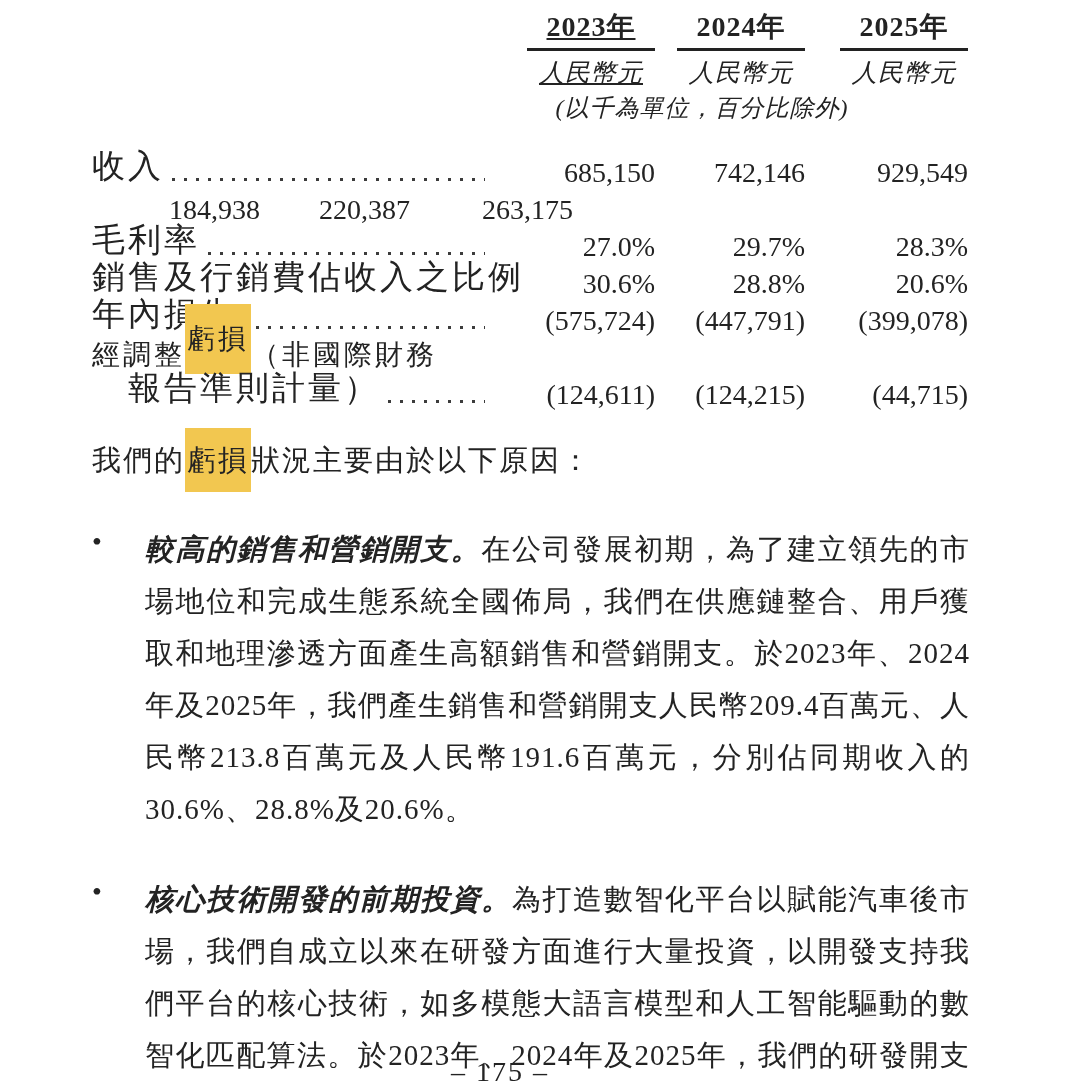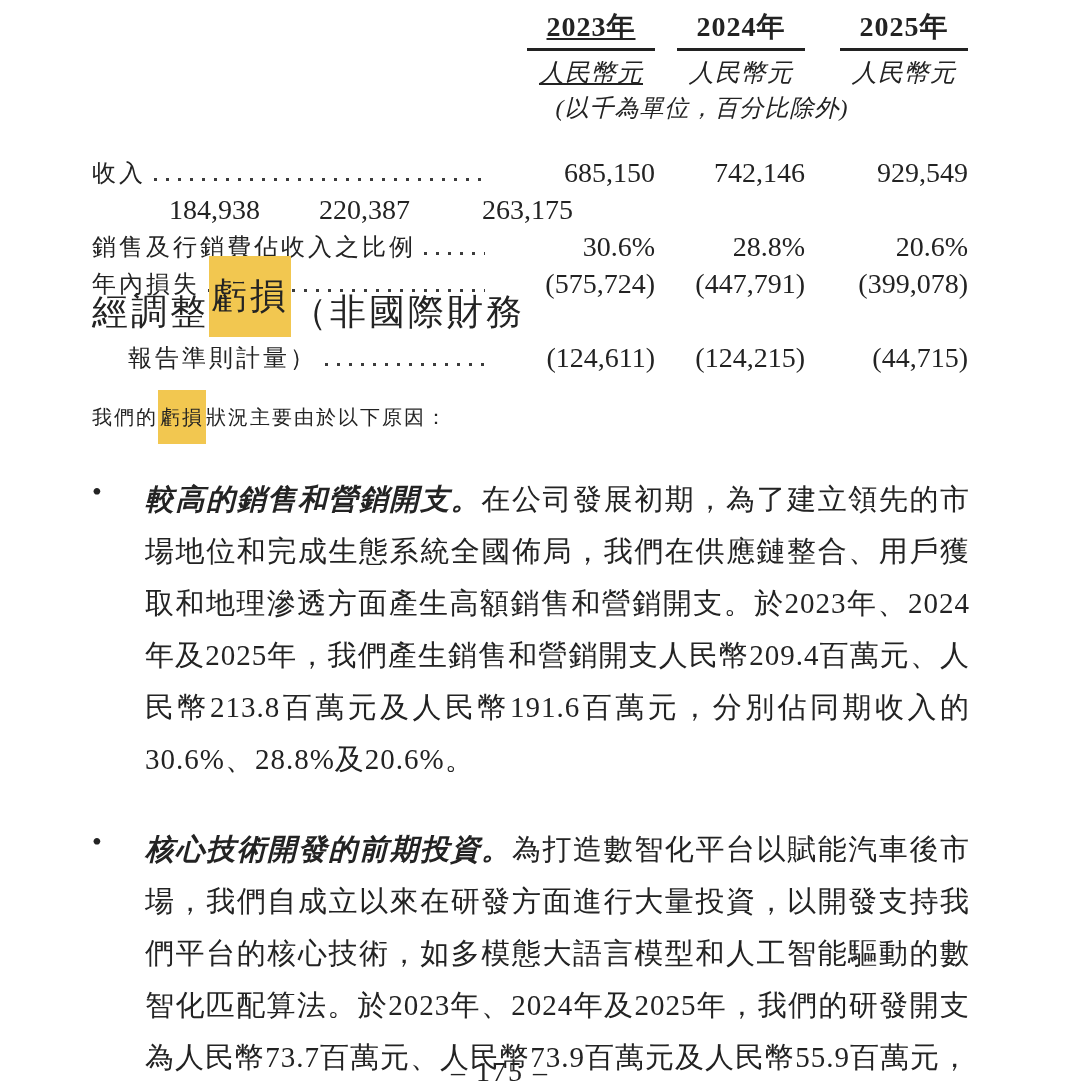--- a/index.html
+++ b/index.html
@@ -19,34 +19,34 @@
   .hc2{flex:0 0 150px;}
   .hc3{flex:0 0 163px;}
   .hinner{width:128px;text-align:center;}
   .year{font-size:28px;font-weight:bold;letter-spacing:1px;padding-bottom:2px;border-bottom:3px solid #222;}
   .cur{font-size:25px;font-style:italic;margin-top:5px;letter-spacing:1px;}
   .unitnote{margin-left:340px;width:540px;text-align:center;font-size:24px;font-style:italic;margin-top:3px;letter-spacing:1px;}
 
   .rows{margin-top:28px;}
   .trow{display:flex;align-items:flex-end;height:37px;}
   .lblwrap{flex:0 0 395px;display:flex;align-items:flex-end;min-width:0;}
-  .tlabel{font-size:24px;letter-spacing:3px;white-space:nowrap;}
+  .tlabel{font-size:33px;letter-spacing:3px;white-space:nowrap;}
   .dots{flex:1;height:3px;margin:0 2px 8px 8px;
         background-image:repeating-linear-gradient(to right,#3c3c3c 0 3px,transparent 3px 12px);}
   .tval{font-size:28px;text-align:right;}
   .v1{flex:0 0 168px;}
   .v2{flex:0 0 150px;}
   .v3{flex:0 0 163px;}
-  .r6line1{height:37px;display:flex;align-items:flex-end;font-size:36px;letter-spacing:3px;}
+  .r6line1{height:37px;display:flex;align-items:flex-end;font-size:28px;letter-spacing:3px;}
   .indent2{margin-left:36px;}
 
   .hl{background:#f2c750;padding:16px 2px;}
 
   
-  .intro{margin:30px 112px 0 30px;text-indent:62px;font-size:20px;letter-spacing:2px;}
+  .intro{margin:30px 112px 0 30px;text-indent:62px;font-size:29px;letter-spacing:2px;}
 
   .bullets{margin-top:42px;padding:0 110px 0 92px;}
   .bullet{display:flex;}
   .bullet + .bullet{margin-top:38px;}
   .bmark{flex:0 0 53px;font-size:28px;line-height:38px;}
   .btext{flex:1;font-size:29px;line-height:52px;text-align:justify;letter-spacing:1px;}
   .blead{font-weight:bold;font-style:italic;}
 
   .closing{margin:52px 110px 0 30px;text-indent:62px;font-size:29px;line-height:38px;text-align:justify;letter-spacing:1px;}
 
@@ -94,20 +94,29 @@
         <div class="tval v2">742,146</div>
         <div class="tval v3">929,549</div>
       </div>
 
       <div class="trow">
         <div class="tval v1">184,938</div>
         <div class="tval v2">220,387</div>
         <div class="tval v3">263,175</div>
       </div>
 
+      <div class="trow">
+        <div class="lblwrap">
+          <span class="tlabel">毛利率</span>
+          <span class="dots"></span>
+        </div>
+        <div class="tval v1">27.0%</div>
+        <div class="tval v2">29.7%</div>
+        <div class="tval v3">28.3%</div>
+      </div>
 
       <div class="trow">
         <div class="lblwrap">
           <span class="tlabel">銷售及行銷費佔收入之比例</span>
           <span class="dots"></span>
         </div>
         <div class="tval v1">30.6%</div>
         <div class="tval v2">28.8%</div>
         <div class="tval v3">20.6%</div>
       </div>

